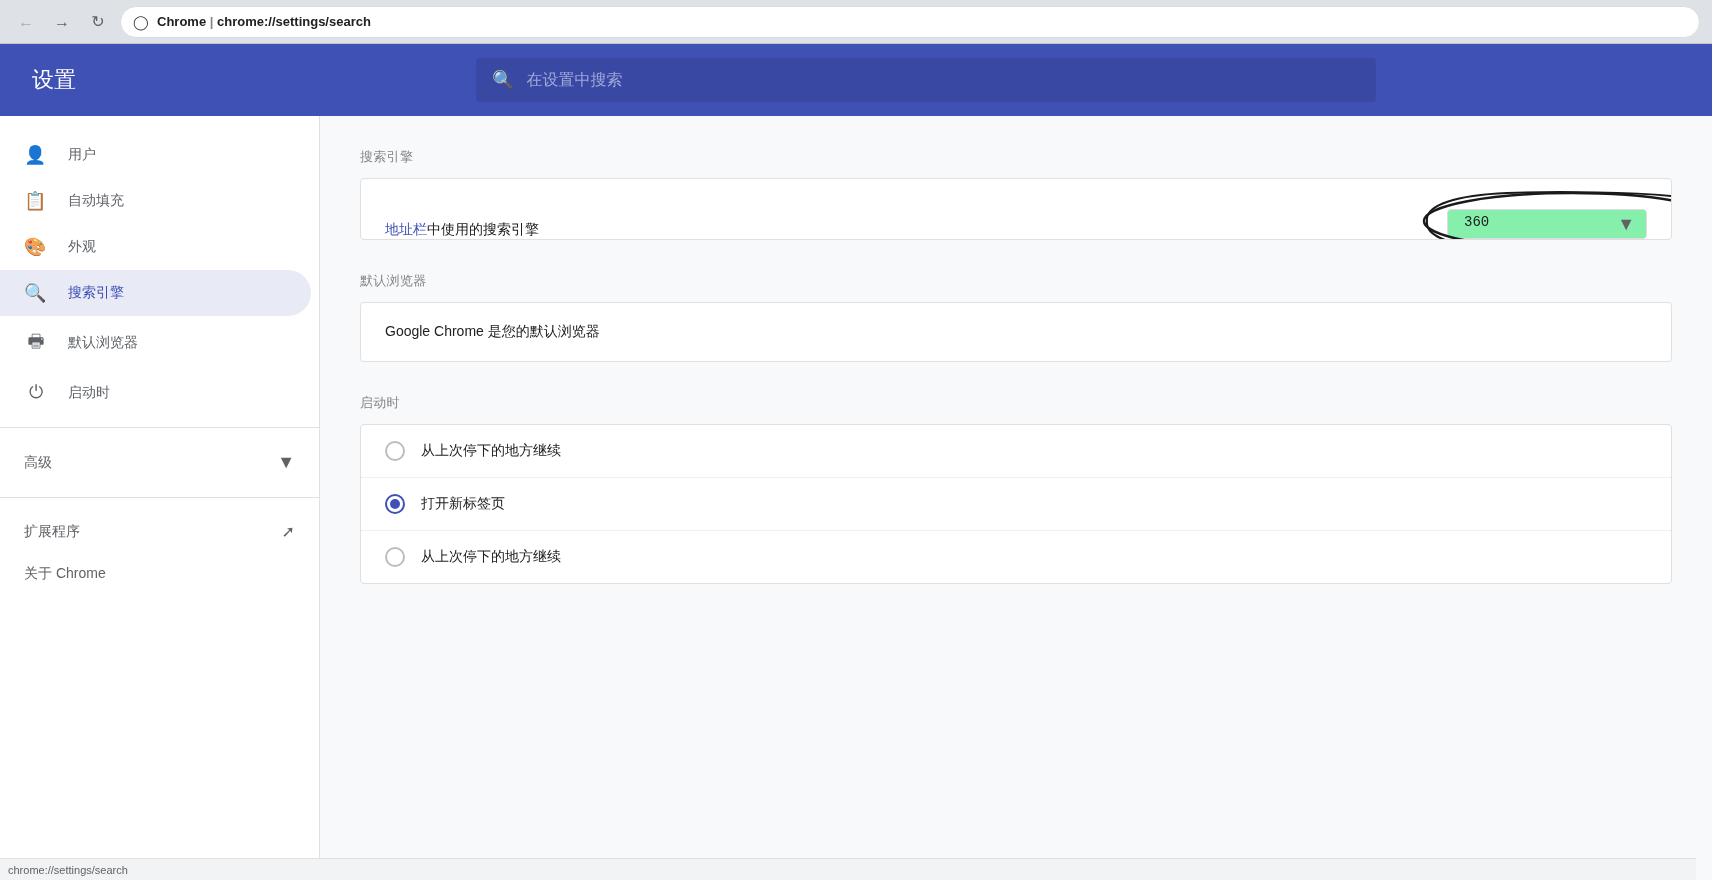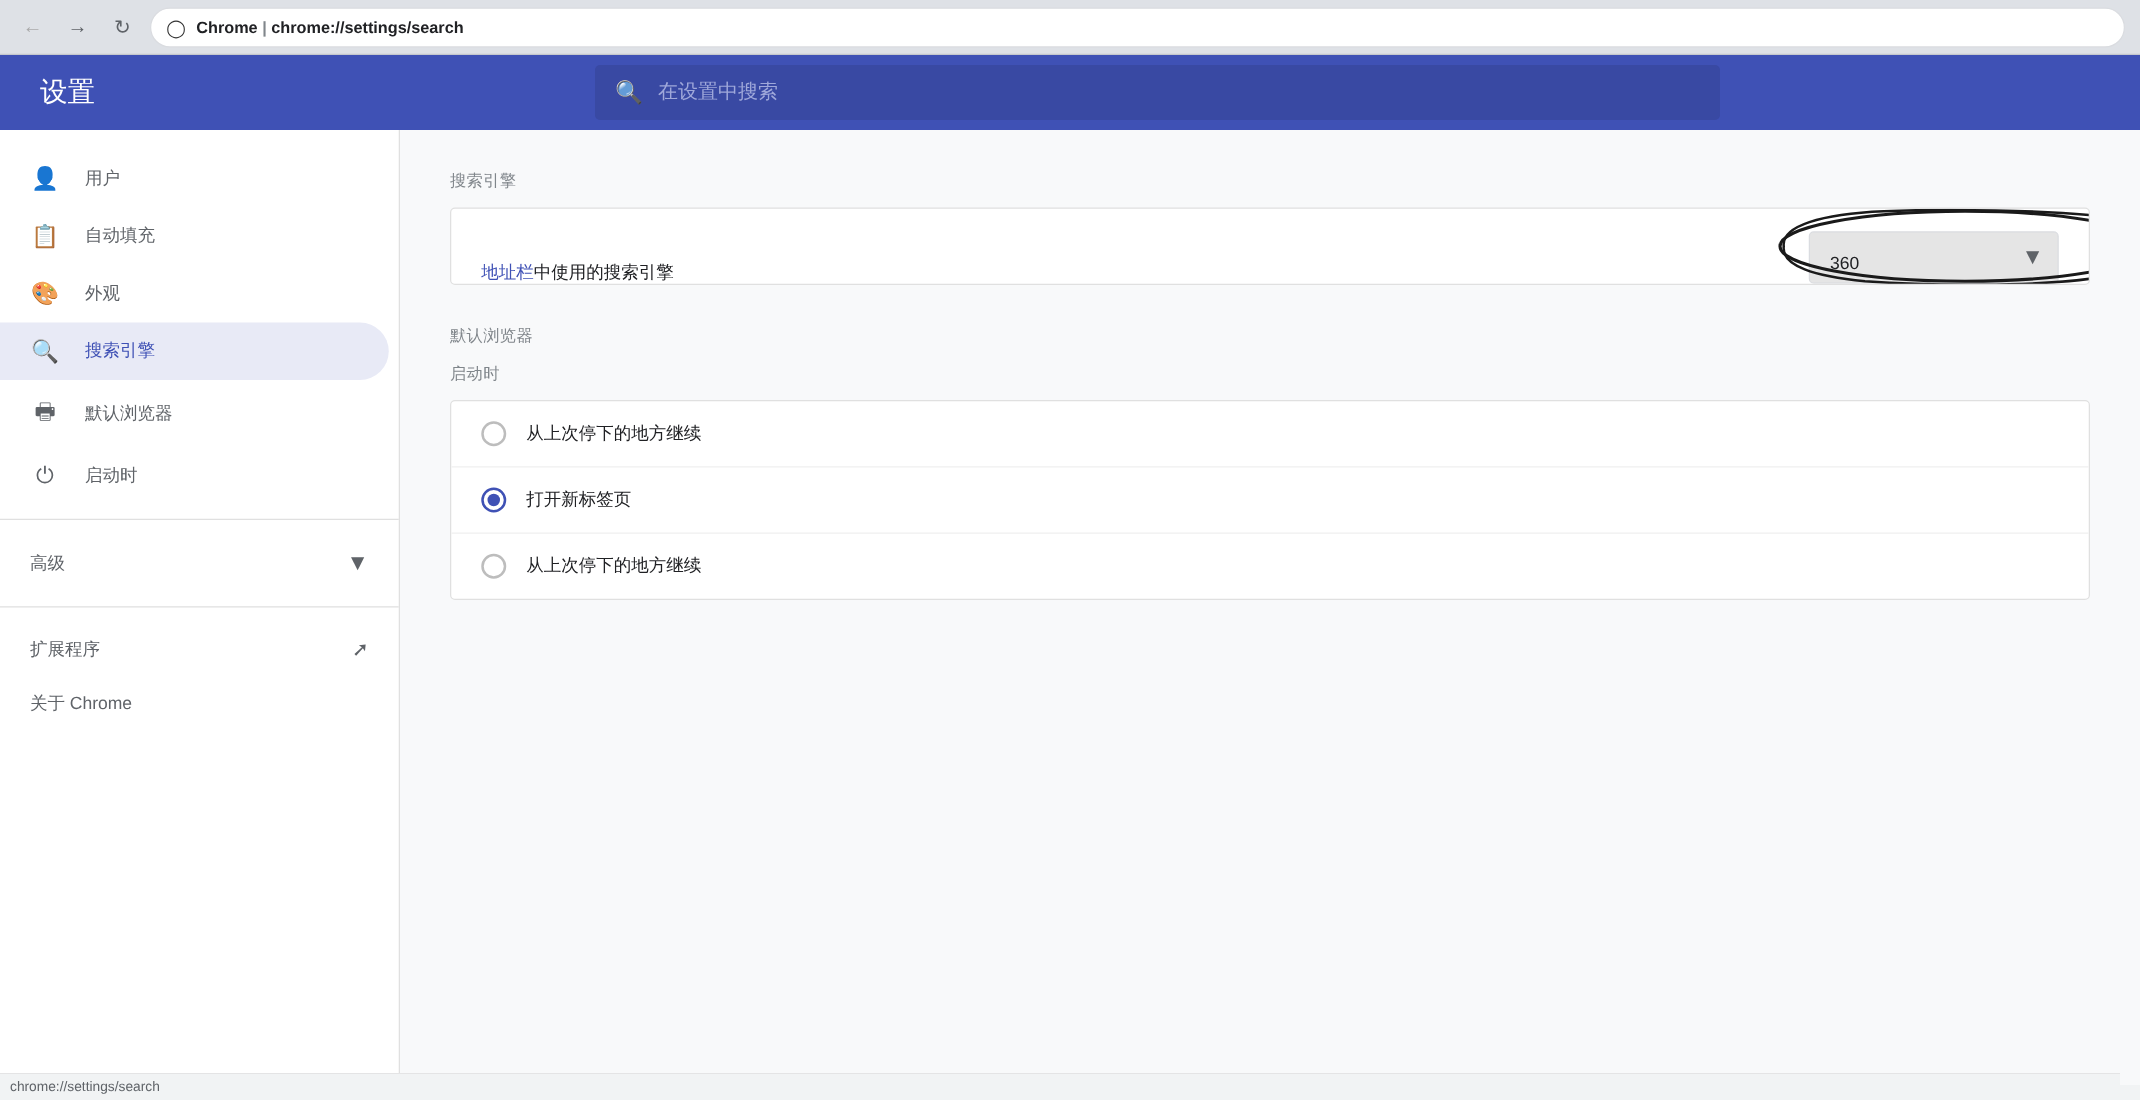--- a/index.html
+++ b/index.html
@@ -40,21 +40,21 @@
     .address-bar .favicon { width: 16px; height: 16px; }
     .address-bar .url {
       font-size: 13px;
       color: #202124;
     }
     .address-bar .url span { font-weight: bold; }
 
     
     .settings-header {
       background: #3f51b5;
-      height: 60px;
+      height: 72px;
       display: flex;
       align-items: center;
       padding: 0 32px;
       gap: 20px;
     }
     .settings-title {
       color: #fff;
       font-size: 22px;
       font-weight: 500;
       min-width: 120px;
@@ -192,26 +192,26 @@
       text-decoration: none;
     }
 
     
     .dropdown-wrapper {
       position: relative;
       display: inline-block;
     }
     .dropdown-select {
       appearance: none;
-      background: #e5e5e5;
+      background: #86efac;
       border: 1px solid #dadce0;
       border-radius: 4px;
-      padding: 16px 40px 8px 16px;
-      font-size: 14px;
-      font-family: Liberation Sans, sans-serif;
+      padding: 4px 40px 8px 16px;
+      font-size: 14px;
+      font-family: Liberation Mono, monospace;
       color: #202124;
       cursor: pointer;
       min-width: 200px;
       outline: none;
     }
     .dropdown-arrow {
       position: absolute;
       right: 12px;
       top: 50%;
       transform: translateY(-50%);
@@ -389,20 +389,23 @@
             <option value="google">Google</option>
             <option value="bing">Bing</option>
           </select>
           <span class="dropdown-arrow">▼</span>
         </div>
       </div>
 
     </div>
 
     <div class="section-title">默认浏览器</div>
+    <div class="card">
+      <div class="default-browser-text">Google Chrome 是您的默认浏览器</div>
+    </div>
 
     <div class="section-title">启动时</div>
     <div class="card">
       <div class="radio-row">
         <div class="radio-btn"></div>
         <span class="radio-label">从上次停下的地方继续</span>
       </div>
       <div class="radio-row">
         <div class="radio-btn selected">
         </div>

